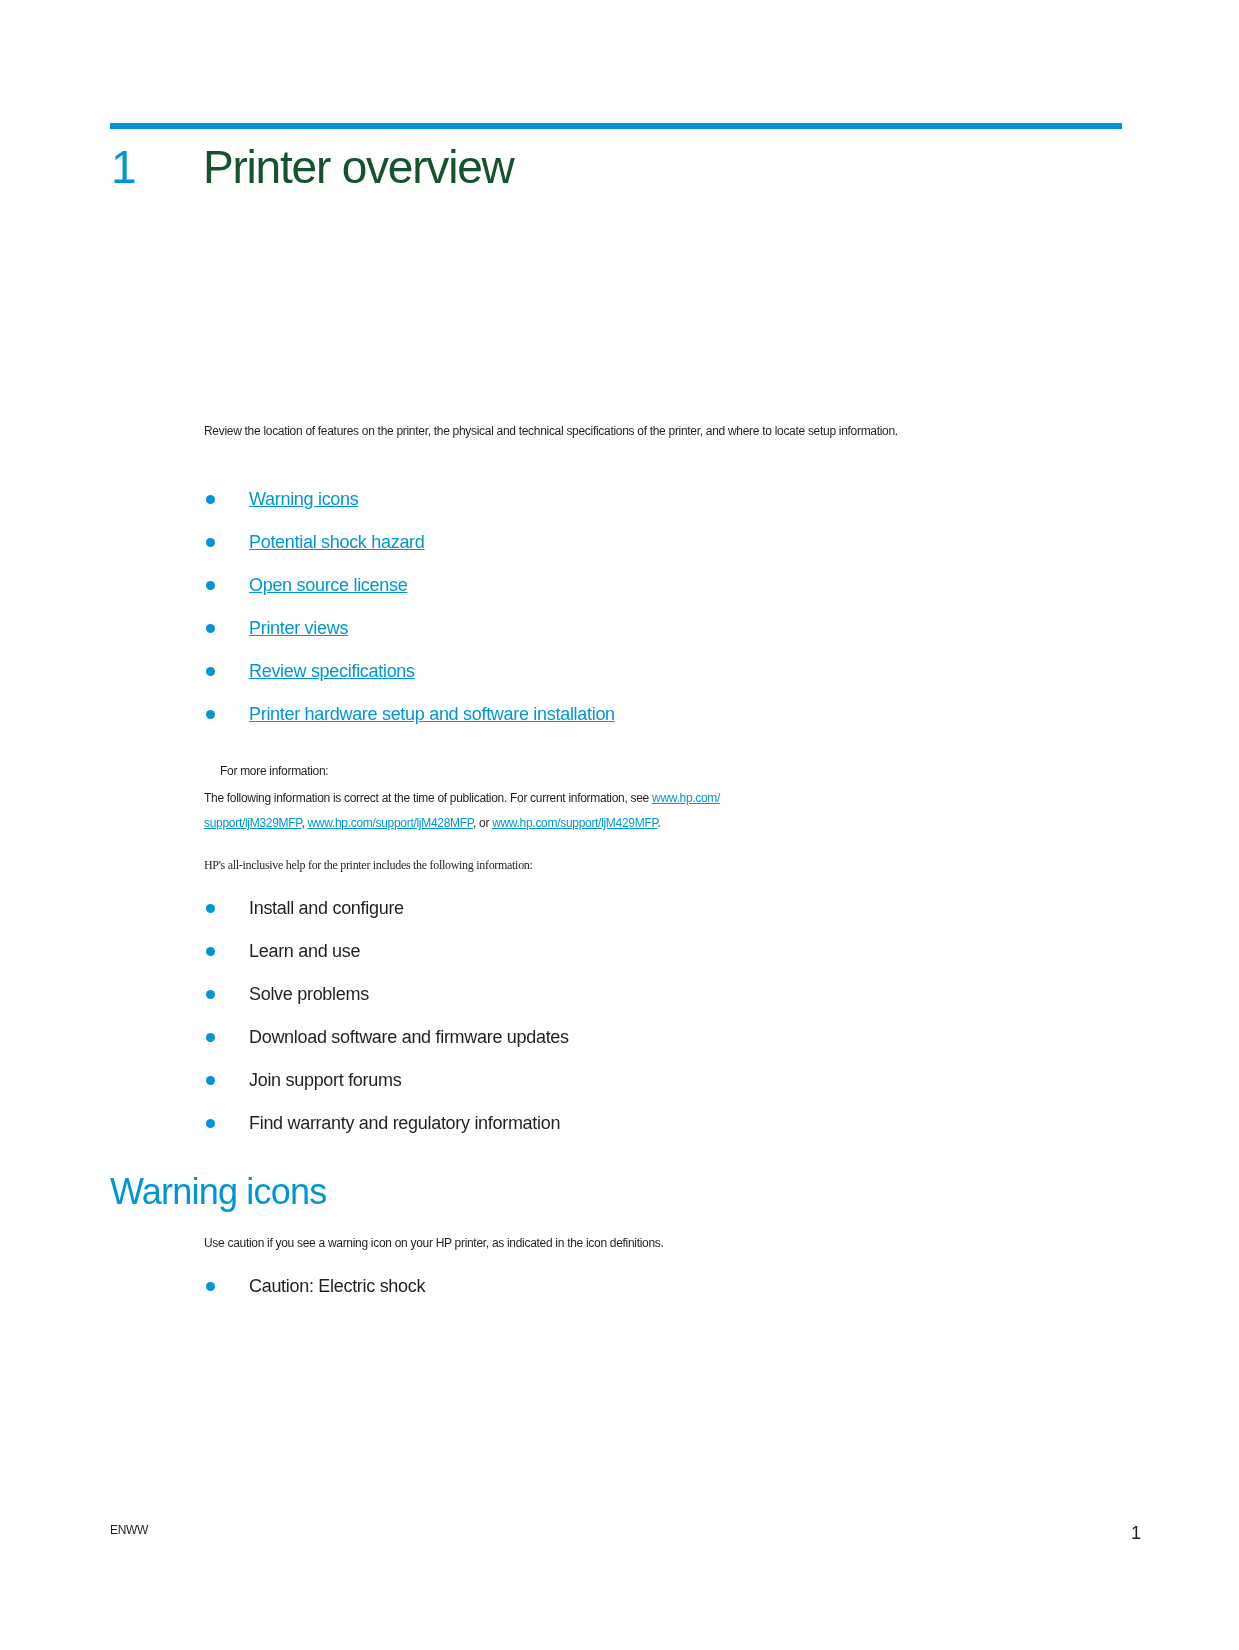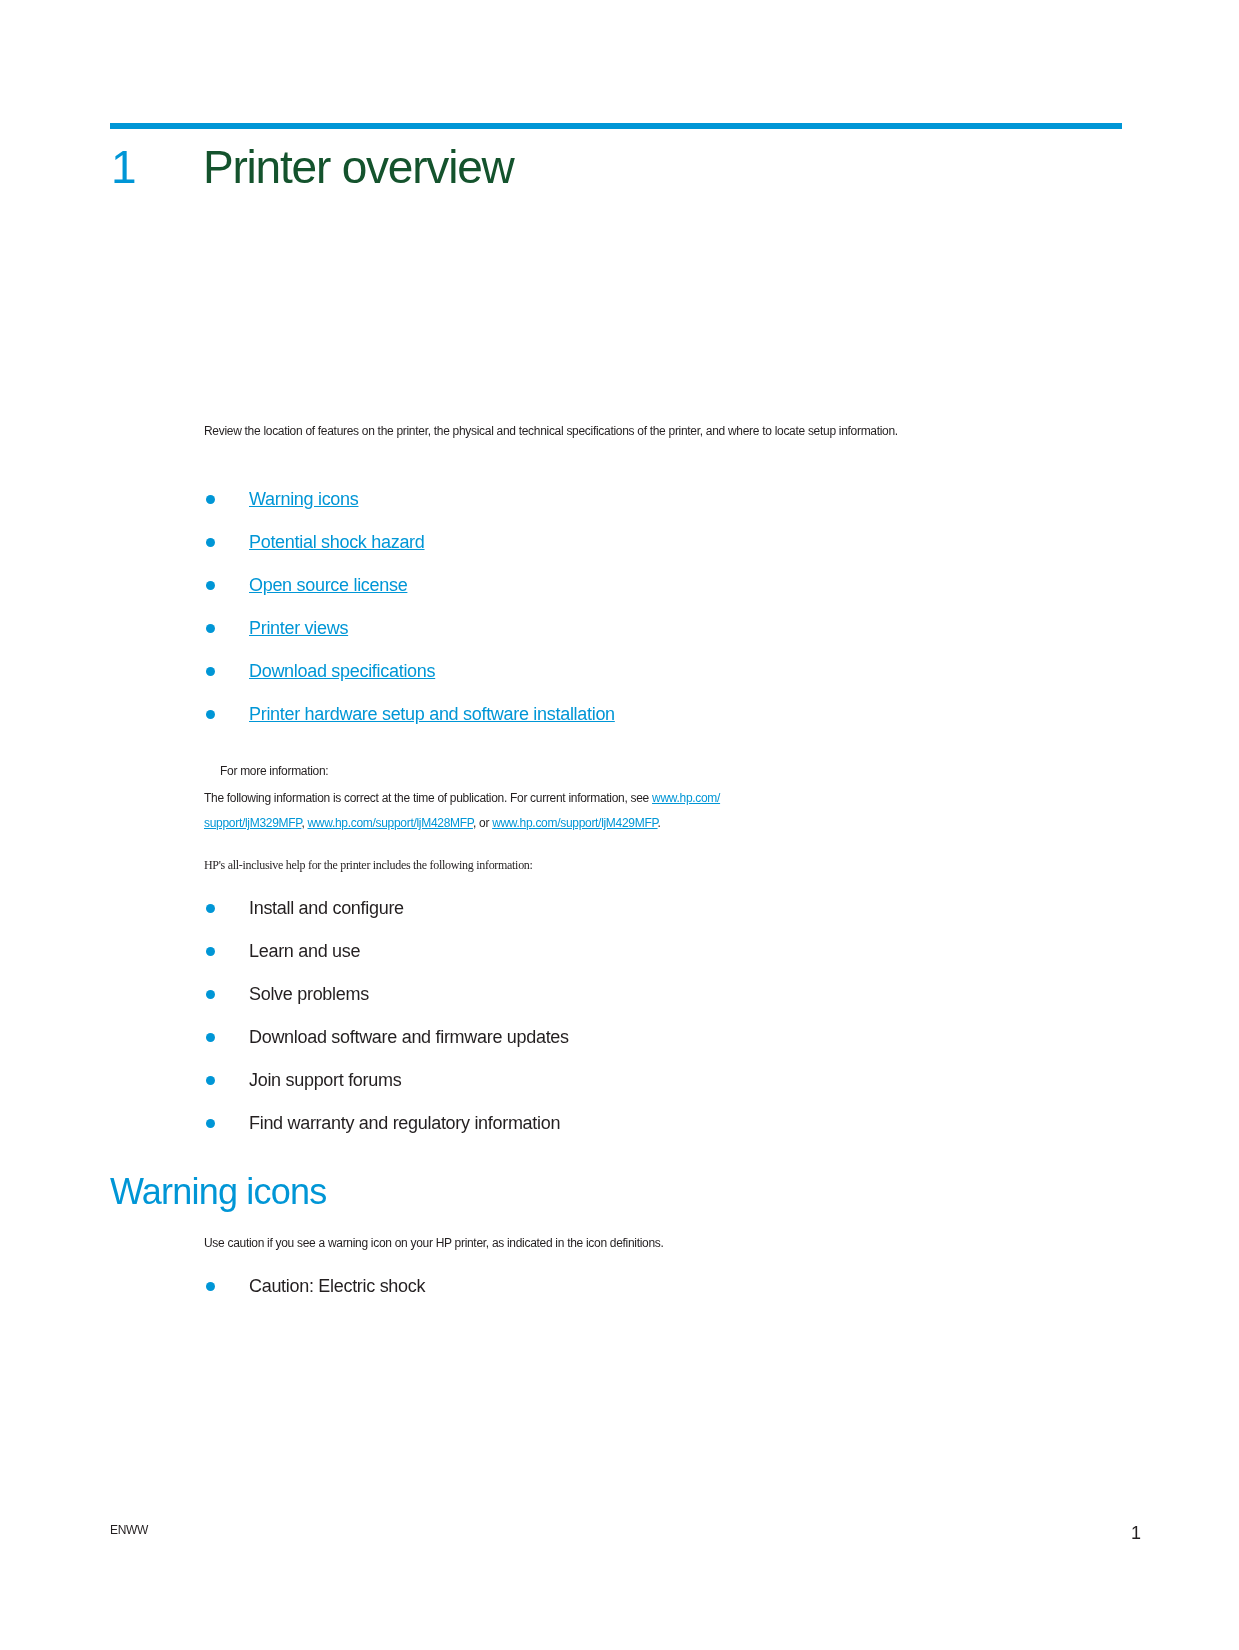--- a/index.html
+++ b/index.html
@@ -39,21 +39,21 @@
   <li>
       <span class="bullet"></span>
       <a class="item-text">Open source license</a>
     </li>
   <li>
       <span class="bullet"></span>
       <a class="item-text">Printer views</a>
     </li>
   <li>
       <span class="bullet"></span>
-      <a class="item-text">Download specifications</a>
+      <a class="item-text">Review specifications</a>
     </li>
   <li>
       <span class="bullet"></span>
       <a class="item-text">Printer hardware setup and software installation</a>
     </li>
 </ul>
 
 <p class="body-p" style="top:743px; margin:16px;">For more information:</p>
 
 <p class="body-p" style="top:786px; margin:0;"><span>The following information is correct at the time of publication. For current information, see </span><a><span>www.hp.com/</span><br><span>support/ljM329MFP</span></a><span>, </span><a>www.hp.com/support/ljM428MFP</a><span>, or </span><a>www.hp.com/support/ljM429MFP</a><span>.</span></p>

